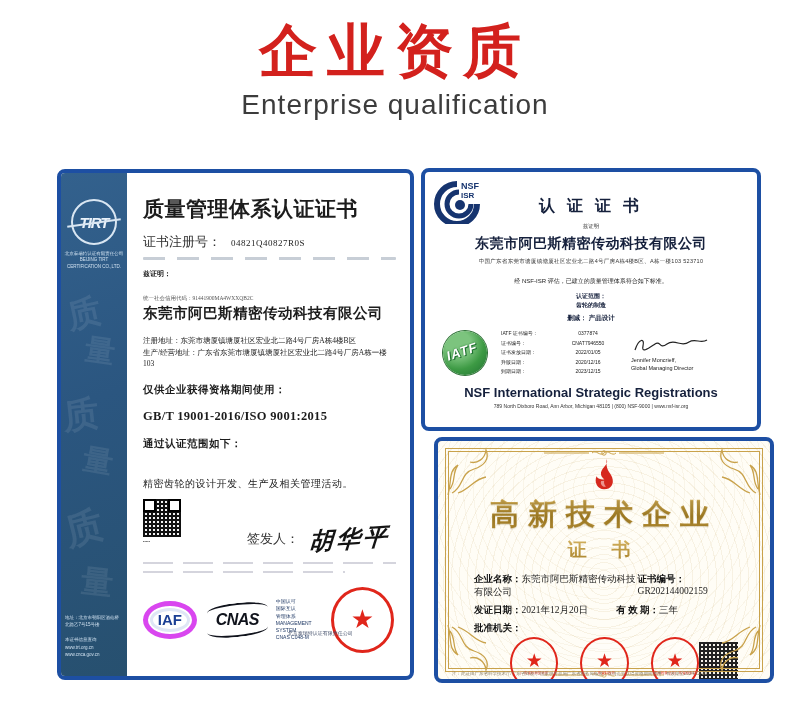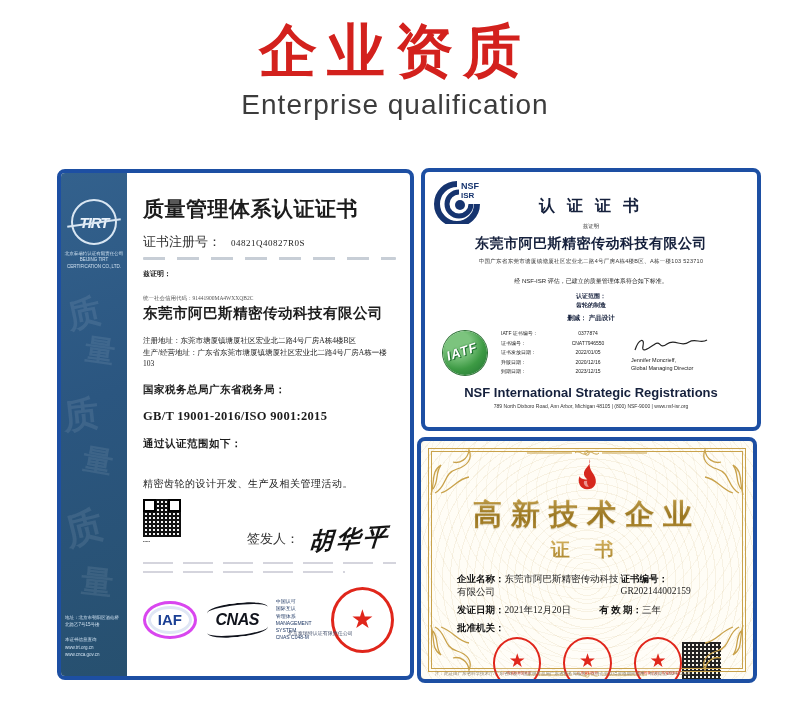--- a/index.html
+++ b/index.html
@@ -8,21 +8,21 @@
 
   
   .hdr { position:absolute; top:18px; left:0; width:100%; text-align:center; }
   .hdr-title { font-size:58px; font-weight:bold; color:#d3211d; letter-spacing:10px; line-height:1.15; }
   .hdr-sub { font-size:28px; color:#3c3c3c; margin-top:4px; letter-spacing:1px; }
 
   
   .cert { position:absolute; background:#fff; border:4px solid #1d4fa3; border-radius:8px; overflow:hidden; }
   #cert1 { left:57px; top:169px; width:357px; height:511px; display:flex; }
   #cert2 { left:421px; top:168px; width:340px; height:263px; }
-  #cert3 { left:417px; top:437px; width:340px; height:246px; background:#737373; }
+  #cert3 { left:434px; top:437px; width:340px; height:246px; background:#737373; }
 
   
   .c1-side { position:relative; width:66px; background:linear-gradient(160deg,#33618d 0%,#2b5680 45%,#27506f 100%); flex:0 0 66px; overflow:hidden; }
   .c1-side .wm { position:absolute; color:rgba(255,255,255,.09); font-weight:bold; font-family:"Liberation Serif",serif; }
   .tirt-logo { position:absolute; top:26px; left:10px; width:46px; height:46px; border:2px solid #d9e6f2; border-radius:50%; color:#eaf2fa; font-style:italic; font-weight:bold; font-size:15px; display:flex; align-items:center; justify-content:center; letter-spacing:-1px; }
   .tirt-logo::after { content:""; position:absolute; left:-6px; right:-6px; top:21px; height:2px; background:#d9e6f2; transform:rotate(-8deg); }
   .c1-org { position:absolute; top:78px; left:2px; width:62px; color:#cfe0ef; font-size:4.5px; text-align:center; line-height:1.4; }
   .c1-sidefoot { position:absolute; bottom:18px; left:4px; width:58px; color:#cfe0ef; font-size:4.5px; line-height:1.6; }
   .c1-sidefoot .blk { margin-bottom:8px; }
 
@@ -45,21 +45,21 @@
   .qr { width:38px; height:38px; background:
       repeating-linear-gradient(0deg,#111 0 2px,transparent 2px 4px),
       repeating-linear-gradient(90deg,#111 0 2px,#f2f2f2 2px 4px); position:relative; }
   .qr::before,.qr::after { content:""; position:absolute; width:9px; height:9px; border:2px solid #000; background:#fff; }
   .qr::before { top:0; left:0; } .qr::after { top:0; right:0; }
   .qr-cap { font-size:4px; color:#666; margin-top:2px; }
   .c1-signer { margin-left:auto; display:flex; align-items:center; margin-right:6px; margin-top:24px; }
   .c1-signature { font-size:24px; font-weight:bold; font-style:italic; transform:rotate(-4deg) skewX(-8deg); letter-spacing:3px; color:#141414; }
   .fineline { height:2px; background:repeating-linear-gradient(90deg,#aab 0 30px, transparent 30px 40px); opacity:.5; margin-top:7px; }
   .c1-logos { display:flex; align-items:center; margin-top:14px; }
-  .iaf { width:56px; height:38px; border:3px solid #d946ef; border-radius:50%; display:flex; align-items:center; justify-content:center; color:#1b3f94; font-weight:bold; font-size:15px; box-shadow:0 0 0 2px #fff inset,0 0 0 5px #dfe6f5 inset; font-family:"Liberation Sans",sans-serif; }
+  .iaf { width:56px; height:38px; border:5px solid #d946ef; border-radius:50%; display:flex; align-items:center; justify-content:center; color:#1b3f94; font-weight:bold; font-size:15px; box-shadow:0 0 0 2px #fff inset,0 0 0 5px #dfe6f5 inset; font-family:"Liberation Sans",sans-serif; }
   .cnas { margin-left:10px; width:64px; height:34px; position:relative; display:flex; align-items:center; justify-content:center; }
   .cnas span { font-weight:bold; font-style:italic; font-size:16px; color:#10131c; letter-spacing:-.5px; font-family:"Liberation Sans",sans-serif; }
   .cnas::before,.cnas::after { content:""; position:absolute; left:0; width:100%; height:12px; border:2px solid #10131c; border-left:none; border-right:none; border-radius:50%; }
   .cnas::before { top:0; border-bottom:none; transform:rotate(-6deg); }
   .cnas::after { bottom:0; border-top:none; transform:rotate(-6deg); }
   .accred { font-size:5px; color:#16305e; line-height:1.45; margin-left:8px; font-family:"Liberation Sans",sans-serif; }
   .stamp { position:relative; width:66px; height:66px; border:3px solid #e0261b; border-radius:50%; margin-left:auto; margin-right:2px; display:flex; align-items:center; justify-content:center; }
   .stamp .star { color:#e0261b; font-size:26px; line-height:1; }
   .stamp-overlap { position:absolute; font-size:5px; color:#44506b; white-space:nowrap; bottom:14px; left:-46px; }
 
@@ -160,21 +160,21 @@
         <span class="val-sm">04821Q40827R0S</span>
       </div>
       <div class="smudge"></div>
       <div class="c1-certify">兹证明：</div>
       <div class="c1-credit">统一社会信用代码：91441900MA4WXXQB2C</div>
       <div class="c1-company">东莞市阿巴斯精密传动科技有限公司</div>
       <div class="c1-addr">
         <div>注册地址：东莞市塘厦镇塘厦社区宏业北二路4号厂房A栋4楼B区</div>
         <div>生产/经营地址：广东省东莞市塘厦镇塘厦社区宏业北二路4号厂房A栋一楼103</div>
       </div>
-      <div class="c1-h">国家税务总局广东省税务局：</div>
+      <div class="c1-h">仅供企业获得资格期间使用：</div>
       <div class="c1-std">GB/T 19001-2016/ISO 9001:2015</div>
       <div class="c1-h">通过认证范围如下：</div>
       <div class="c1-scope">精密齿轮的设计开发、生产及相关管理活动。</div>
       <div class="c1-sigrow">
         <div>
           <div class="qr"></div>
           <div class="qr-cap">▪▪▪▪▪</div>
         </div>
         <div class="c1-signer">
           <span class="lbl-tiny">签发人：</span>

